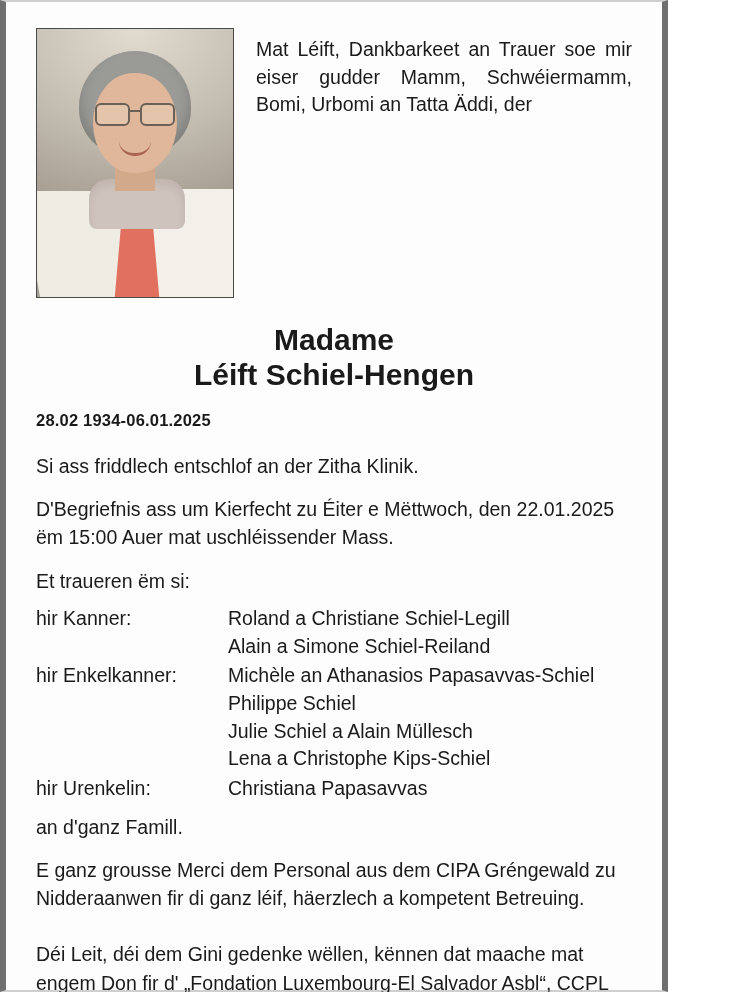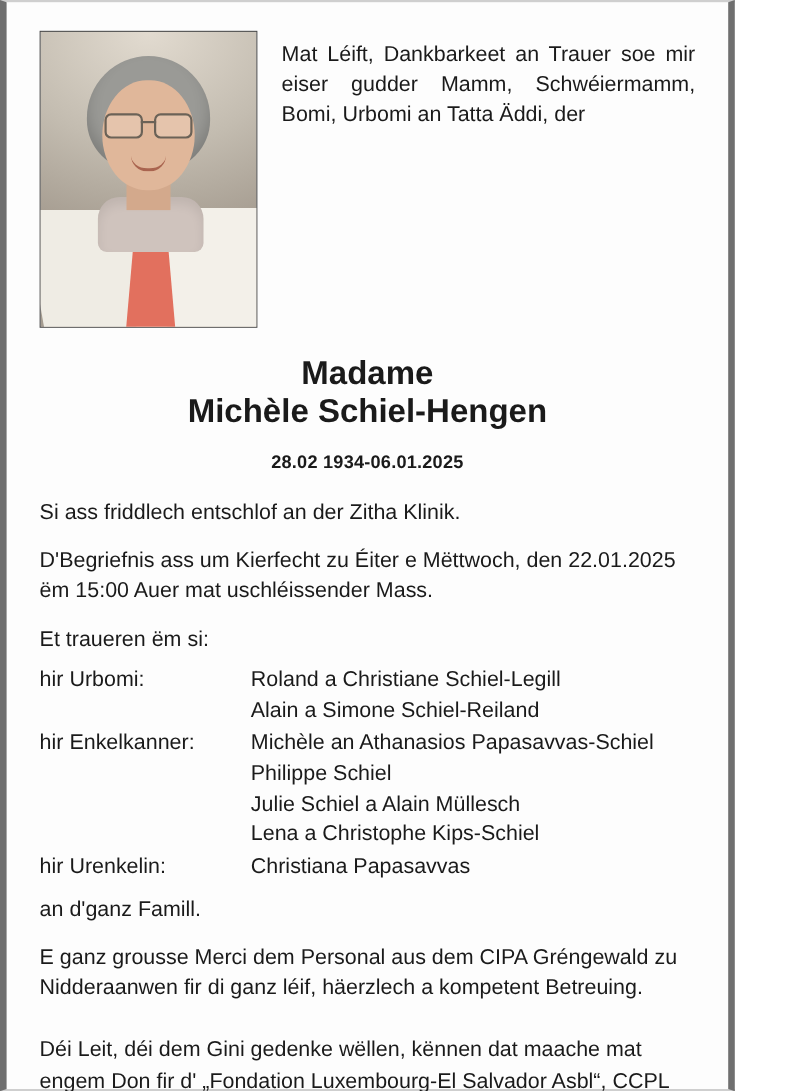--- a/index.html
+++ b/index.html
@@ -143,21 +143,21 @@
     font-weight: bold;
     line-height: 1.18;
   }
   .fullname {
     font-size: 30px;
     font-weight: bold;
     line-height: 1.18;
   }
   .dates {
     margin-top: 18px;
-    text-align: center;
+    text-align: left;
     font-size: 16.5px;
     font-weight: bold;
     letter-spacing: 0.2px;
   }
   .body-text {
     margin-top: 22px;
     font-size: 19.5px;
     line-height: 1.45;
   }
   .para {
@@ -215,37 +215,37 @@
         <div class="lens r"></div>
       </div>
       <div class="smile"></div>
     </div>
 
     <div class="intro">Mat Léift, Dankbarkeet an Trauer soe mir eiser gudder Mamm, Schwéiermamm, Bomi, Urbomi an Tatta Äddi, der</div>
   </div>
 
   <div class="name-block">
     <div class="madame">Madame</div>
-    <div class="fullname">Michèle Schiel-Hengen</div>
+    <div class="fullname">Léift Schiel-Hengen</div>
   </div>
 
   <div class="dates">28.02 1934-06.01.2025</div>
 
   <div class="body-text">
 
     <div class="para">Si ass friddlech entschlof an der Zitha Klinik.</div>
 
     <div class="para">D'Begriefnis ass um Kierfecht zu Éiter e Mëttwoch, den 22.01.2025 ëm 15:00 Auer mat uschléissender Mass.</div>
 
     <div class="para tight">Et traueren ëm si:</div>
 
     <table class="family-table">
       <tbody>
         <tr>
-          <td class="label">hir Urbomi:</td>
+          <td class="label">hir Kanner:</td>
           <td class="names">
             <div>Roland a Christiane Schiel-Legill</div>
             <div>Alain a Simone Schiel-Reiland</div>
           </td>
         </tr>
         <tr>
           <td class="label">hir Enkelkanner:</td>
           <td class="names">
             <div>Michèle an Athanasios Papasavvas-Schiel</div>
             <div>Philippe Schiel</div>

